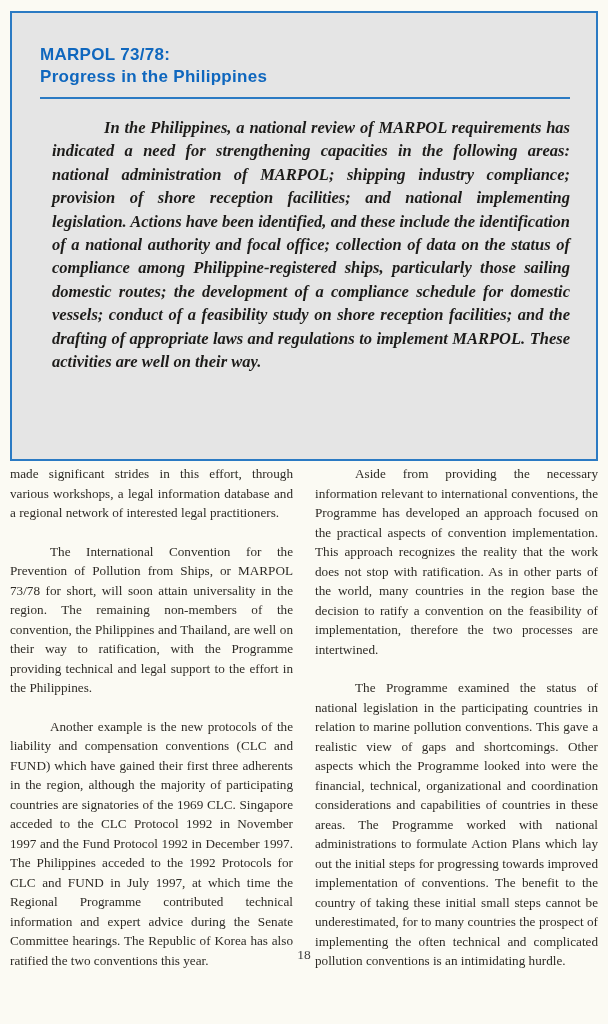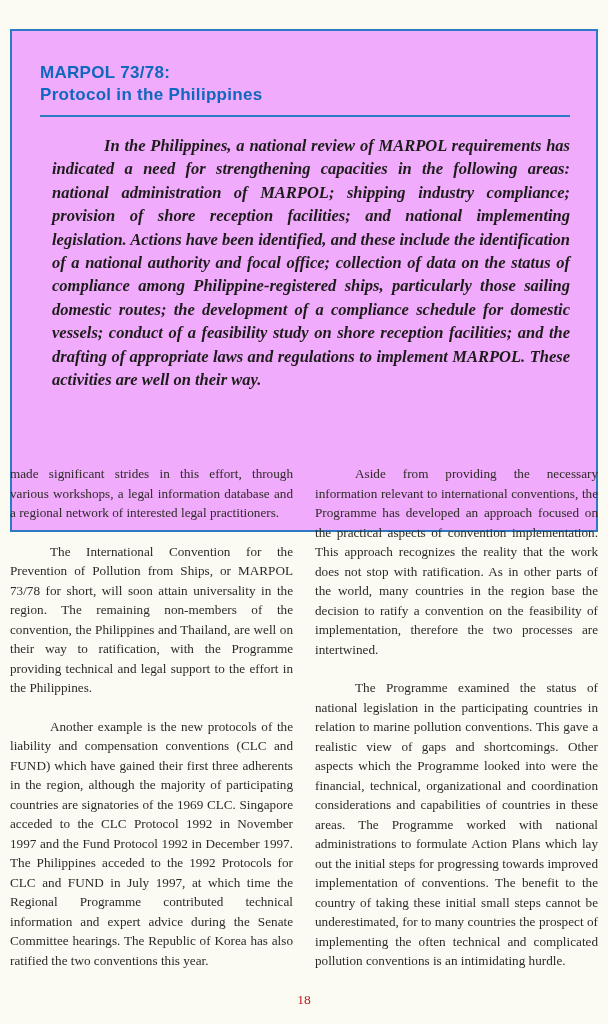--- a/index.html
+++ b/index.html
@@ -12,26 +12,26 @@
     position: relative;
     background: #fbfaf3;
     font-family: "Liberation Serif", serif;
     overflow: hidden;
   }
 
   
   .header-box {
     position: absolute;
     left: 10px;
-    top: 29px;
+    top: 11px;
     width: 588px;
-    height: 503px;
+    height: 450px;
     box-sizing: border-box;
     border: 2px solid #2b7ac3;
-    background: #f0abfc;
+    background: #e5e5e5;
   }
   .article-title {
     margin: 31px 28px 0 28px;
     font-family: "Liberation Sans", sans-serif;
     font-weight: bold;
     font-size: 17px;
     line-height: 22px;
     letter-spacing: 0.3px;
     color: #0f67be;
   }
@@ -73,38 +73,38 @@
     margin: 0 0 19px 0;
     text-indent: 40px;
   }
   .col-left p:first-child {
     text-indent: 0;
   }
 
   
   .page-number {
     position: absolute;
-    top: 992px;
+    top: 947px;
     left: 0;
     width: 100%;
     text-align: center;
     font-family: "Liberation Serif", serif;
     font-size: 13.5px;
-    color: #b91c1c;
+    color: #404040;
   }
 </style>
 </head>
 <body>
 
 <div class="page">
 
   <div class="header-box">
     <h1 class="article-title">
       <span>MARPOL 73/78:</span><br>
-      <span>Protocol in the Philippines</span>
+      <span>Progress in the Philippines</span>
     </h1>
     <div class="title-rule"></div>
     <p class="intro-paragraph">In the Philippines, a national review of MARPOL requirements has indicated a need for strengthening capacities in the following areas: national administration of MARPOL; shipping industry compliance; provision of shore reception facilities; and national implementing legislation. Actions have been identified, and these include the identification of a national authority and focal office; collection of data on the status of compliance among Philippine-registered ships, particularly those sailing domestic routes; the development of a compliance schedule for domestic vessels; conduct of a feasibility study on shore reception facilities; and the drafting of appropriate laws and regulations to implement MARPOL. These activities are well on their way.</p>
   </div>
 
   <div class="columns">
     <div class="col col-left">
         <p>made significant strides in this effort, through various workshops, a legal information database and a regional network of interested legal practitioners.</p>
         <p>The International Convention for the Prevention of Pollution from Ships, or MARPOL 73/78 for short, will soon attain universality in the region. The remaining non-members of the convention, the Philippines and Thailand, are well on their way to ratification, with the Programme providing technical and legal support to the effort in the Philippines.</p>
         <p>Another example is the new protocols of the liability and compensation conventions (CLC and FUND) which have gained their first three adherents in the region, although the majority of participating countries are signatories of the 1969 CLC. Singapore acceded to the CLC Protocol 1992 in November 1997 and the Fund Protocol 1992 in December 1997. The Philippines acceded to the 1992 Protocols for CLC and FUND in July 1997, at which time the Regional Programme contributed technical information and expert advice during the Senate Committee hearings. The Republic of Korea has also ratified the two conventions this year.</p>

